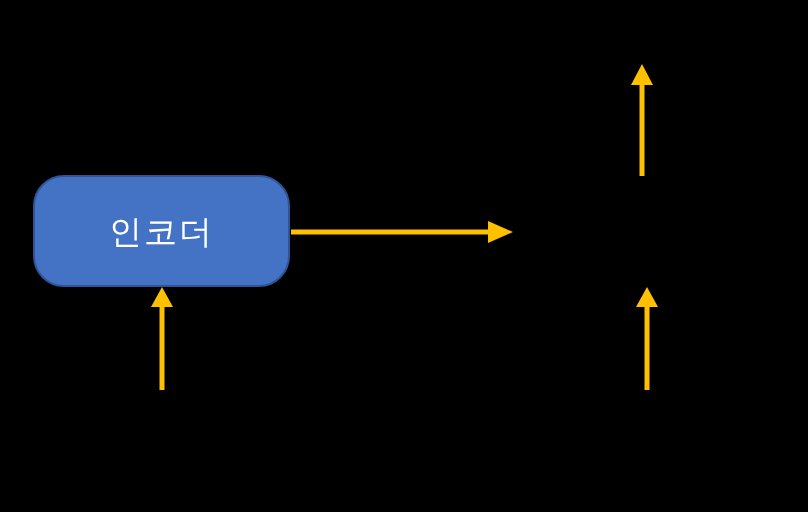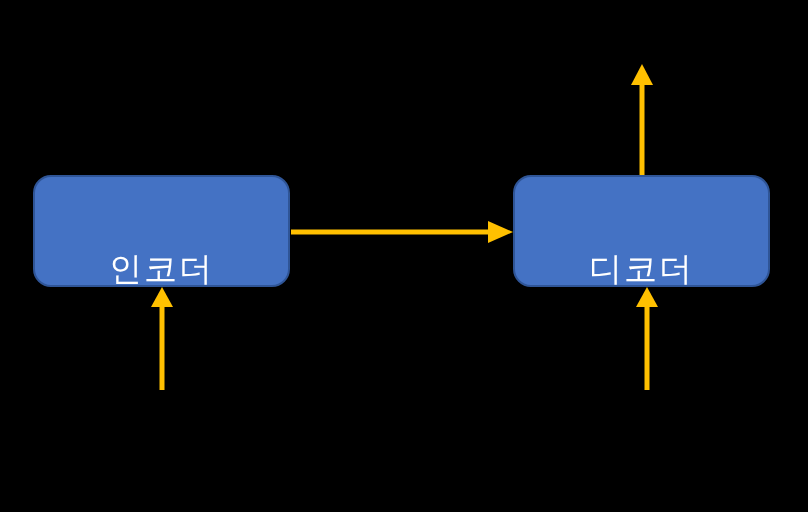--- a/index.html
+++ b/index.html
@@ -33,23 +33,23 @@
     stroke: none;
   }
   .node {
     position: absolute;
     z-index: 2;
     width: 257px;
     height: 112px;
     box-sizing: border-box;
     background: var(--node-fill, #4472C4);
     border: 2px solid var(--node-border, #2F5597);
-    border-radius: 18px;
+    border-radius: 31px;
     display: flex;
-    align-items: flex-end;
+    align-items: center;
     justify-content: center;
   }
   .node-encoder { left: 33px; top: 175px; }
   .node-decoder { left: 513px; top: 175px; }
   .node-label {
     color: var(--node-text, #FFFFFF);
     font-size: 33px;
     font-weight: 500;
     letter-spacing: 2px;
     line-height: 1;
@@ -81,17 +81,14 @@
     <g>
       <line class="arrow-shaft" x1="642" y1="176" x2="642" y2="84"></line>
       <polygon class="arrow-head" points="642,64 631,85 653,85"></polygon>
     </g>
   </svg>
 
   <div class="node node-encoder">
     <span class="node-label">인코더</span>
   </div>
 
-  <div class="node node-decoder">
-    <span class="node-label">디코더</span>
-  </div>
 
 </div>
 
 </body></html>

